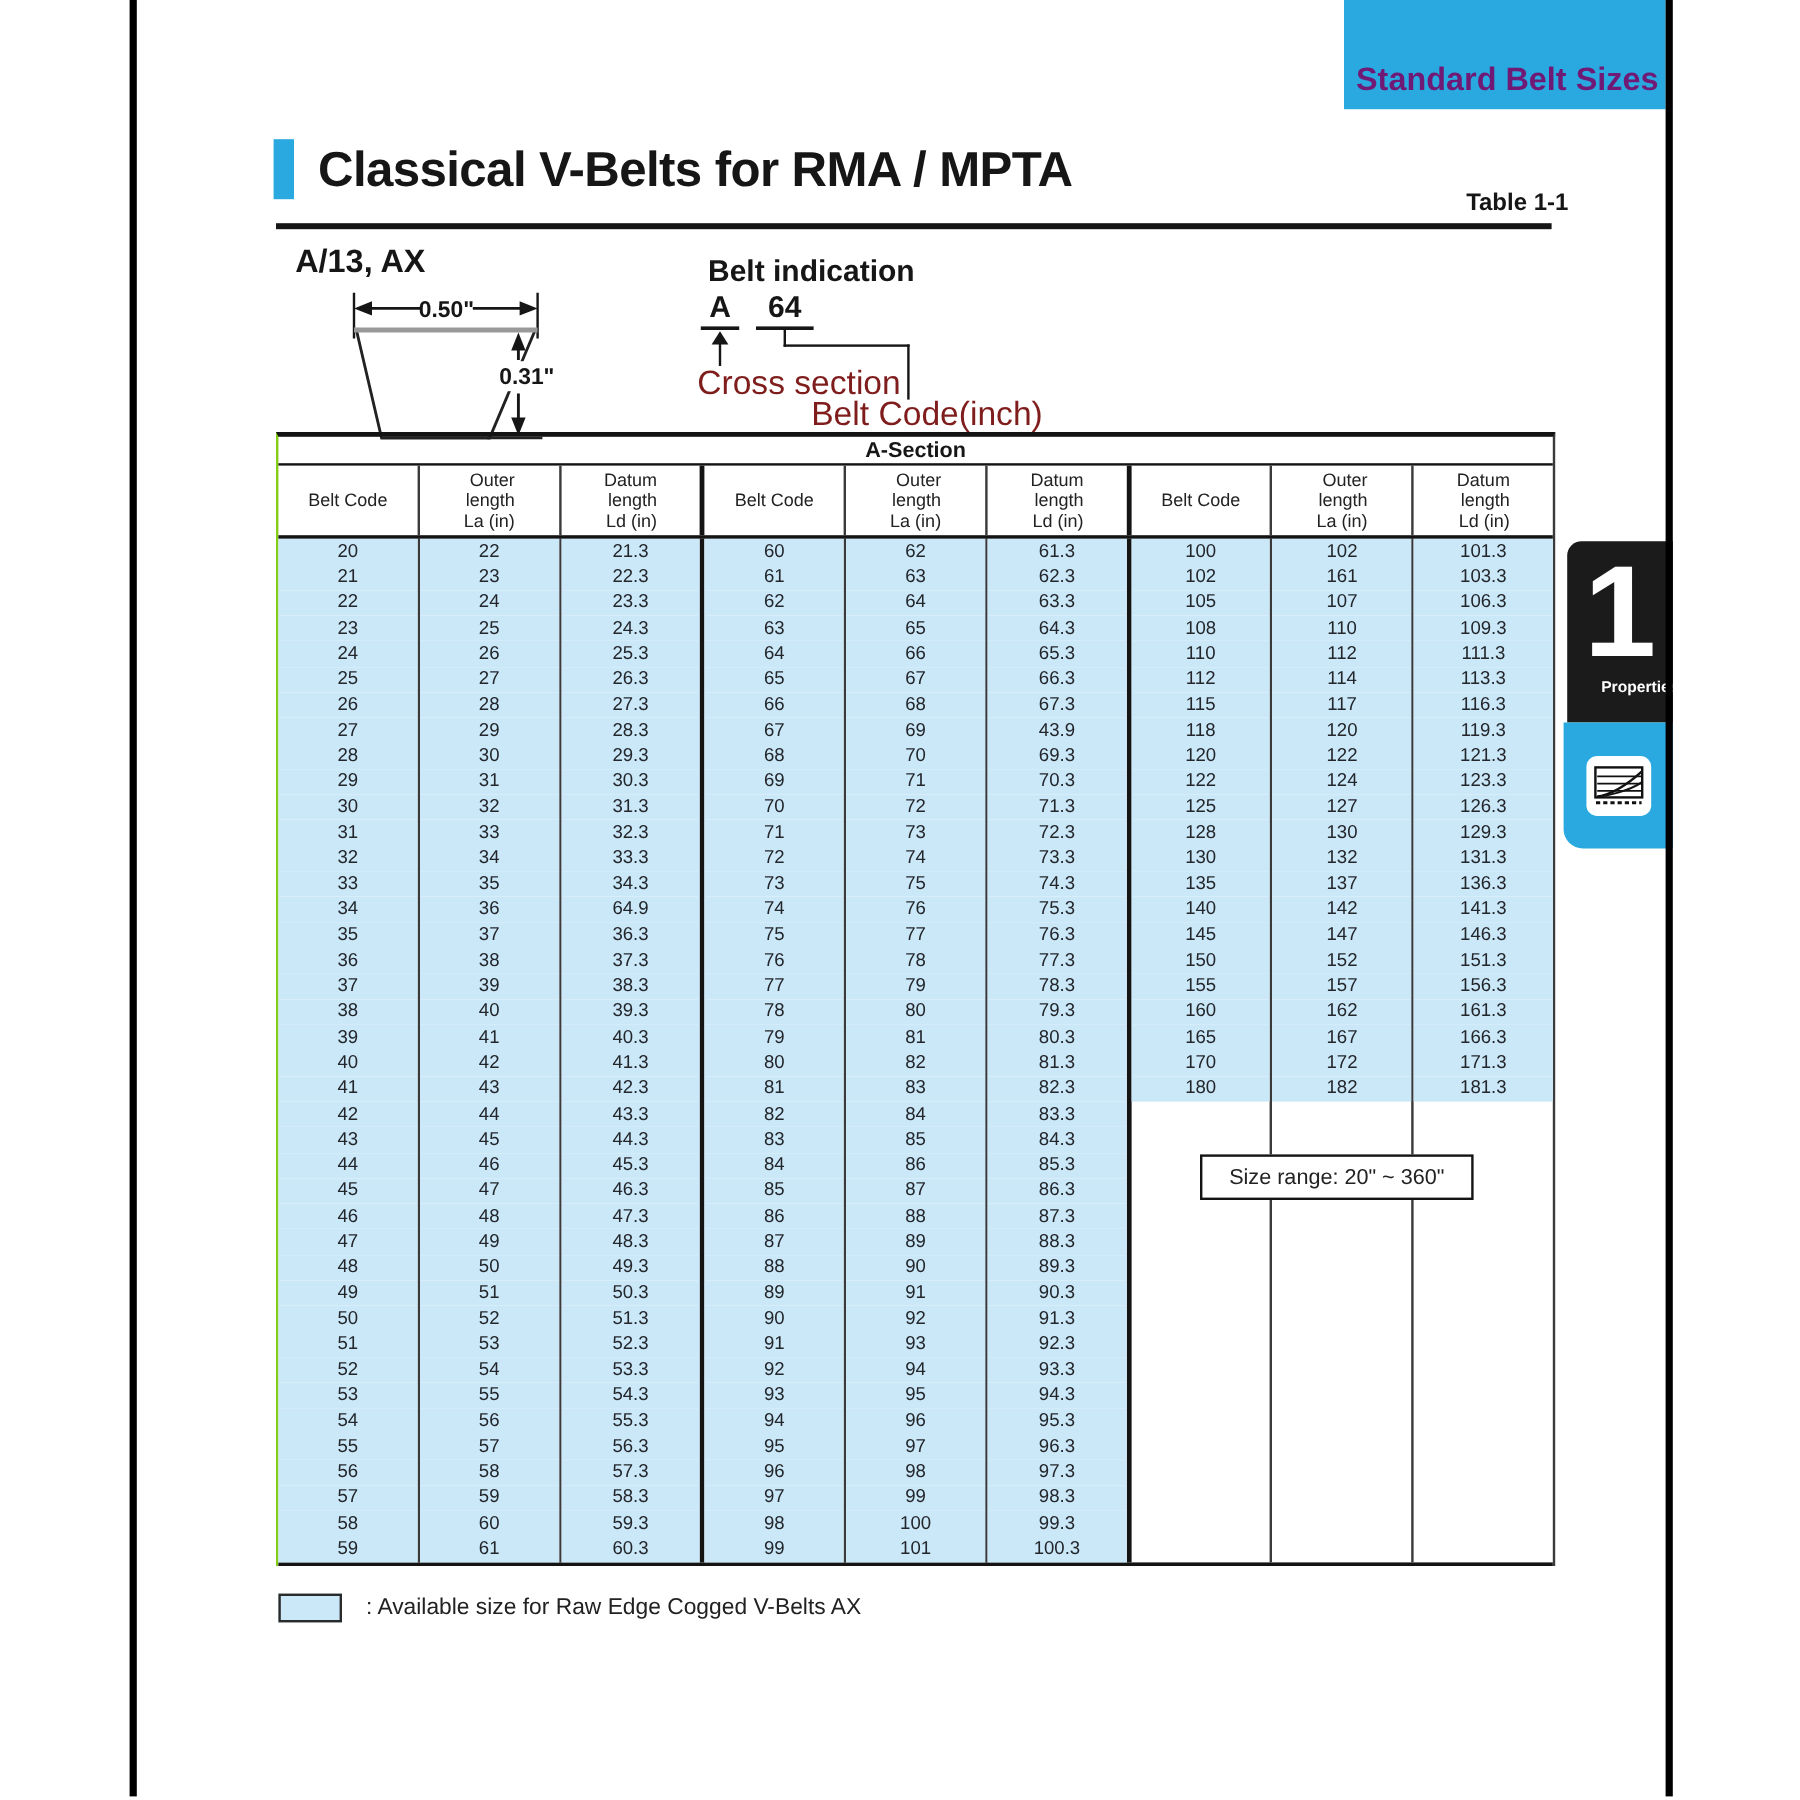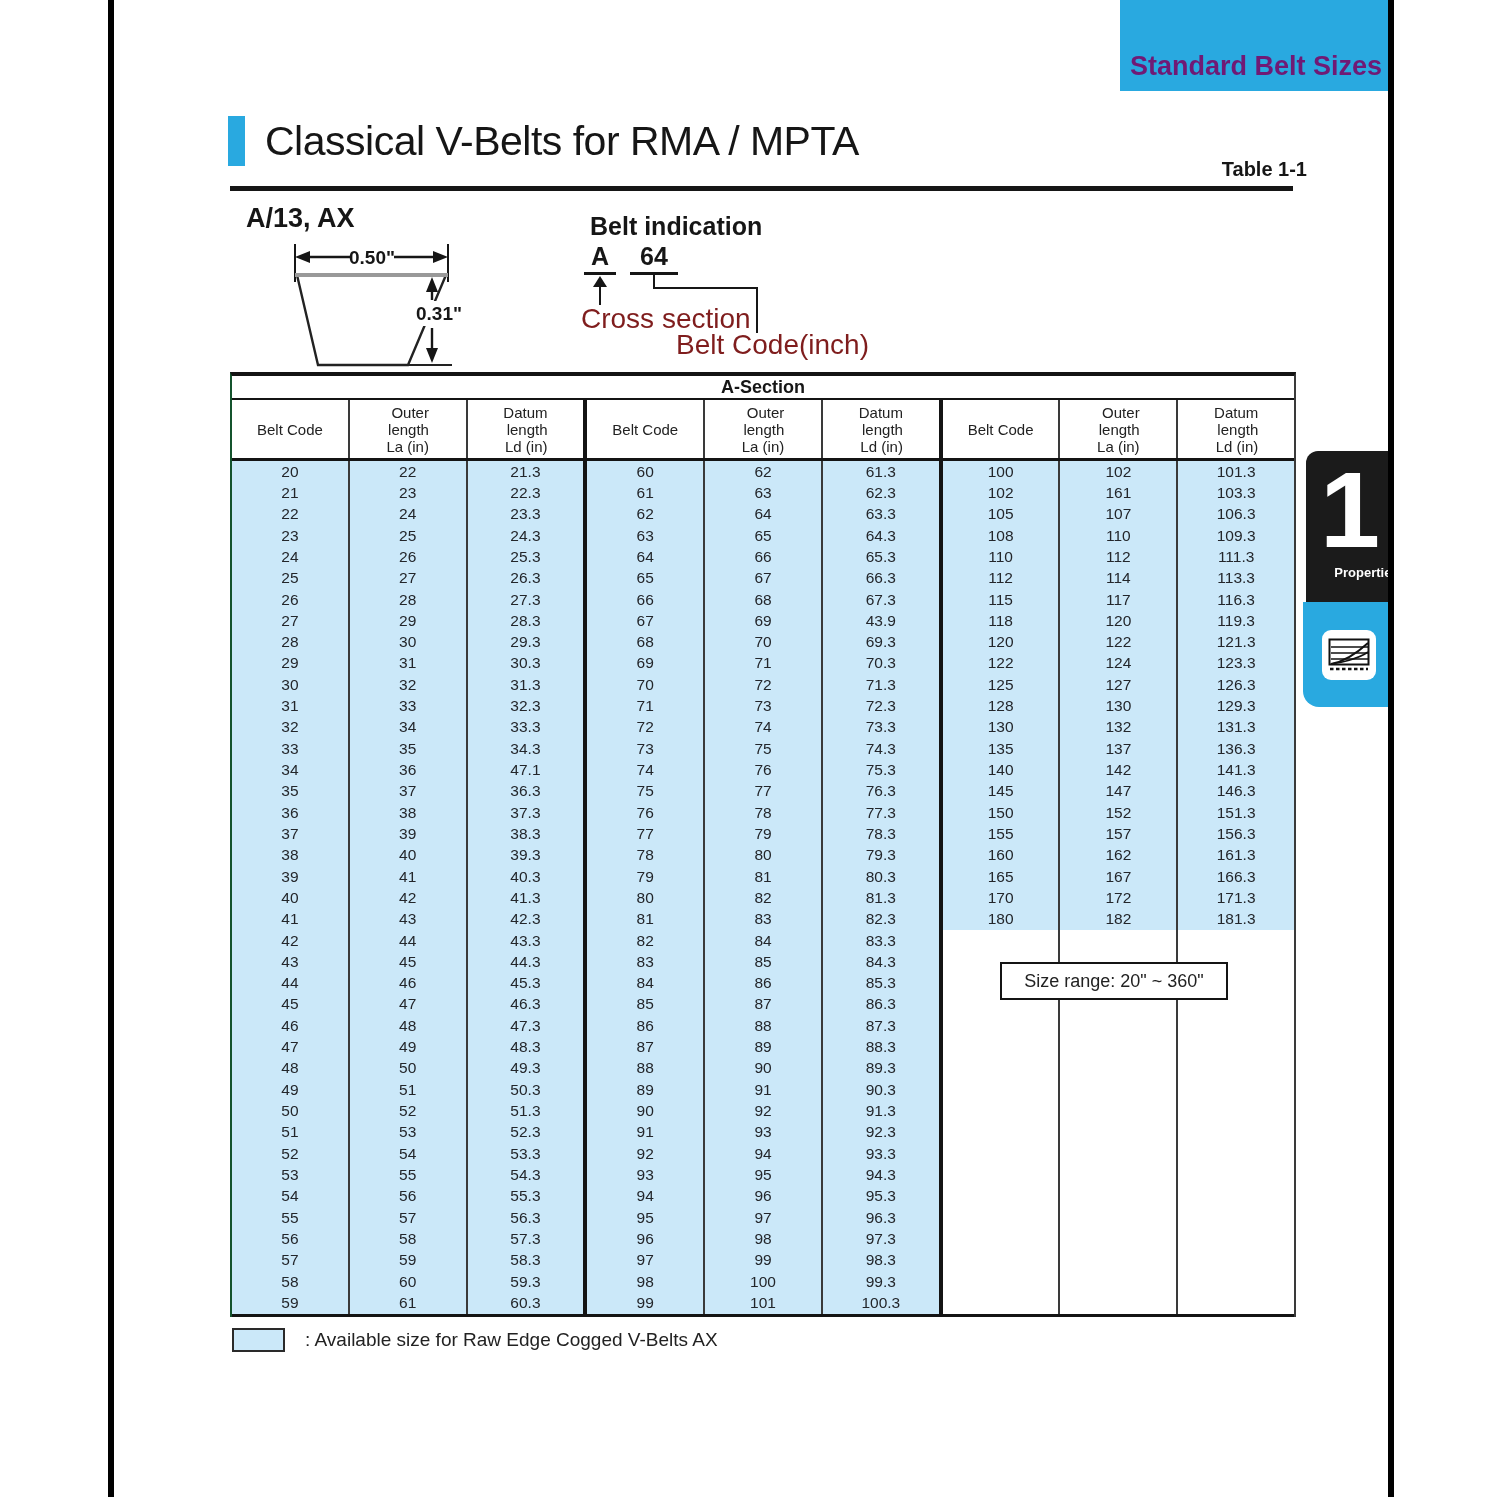--- a/index.html
+++ b/index.html
@@ -13,38 +13,38 @@
   .vrule{position:absolute;top:0;width:6px;height:1497px;background:#000;}
   
   .corner-tab{
     position:absolute;left:1120px;top:0;width:268px;height:91px;background:#29a9e0;
     display:flex;align-items:flex-end;padding:0 0 9px 10px;box-sizing:border-box;
     color:#701a75;font-weight:bold;font-size:27px;letter-spacing:0px;
   }
   
   .title-bar{position:absolute;left:228px;top:116px;width:17px;height:50px;background:#29a9e0;}
   .page-title{position:absolute;left:265px;top:116px;height:50px;display:flex;align-items:center;
-    font-size:41px;font-weight:normal;letter-spacing:-0.5px;color:#161616;}
+    font-size:41px;font-weight:bold;letter-spacing:-0.5px;color:#161616;}
   .table-ref{position:absolute;left:244px;top:158px;width:1063px;text-align:right;
     font-size:20px;font-weight:bold;}
   .title-rule{position:absolute;left:230px;top:186px;width:1063px;height:5px;background:#161616;}
   .profile-label{position:absolute;left:246px;top:203px;font-size:27px;font-weight:bold;}
   
   .bi-heading{position:absolute;left:590px;top:212px;font-size:25px;font-weight:bold;}
   .bi-a{position:absolute;left:584px;top:242px;width:32px;text-align:center;font-size:25px;
     font-weight:bold;border-bottom:3px solid #161616;padding-bottom:1px;}
   .bi-64{position:absolute;left:630px;top:242px;width:48px;text-align:center;font-size:25px;
     font-weight:bold;border-bottom:3px solid #161616;padding-bottom:1px;}
   .bi-arrowhead{position:absolute;left:593px;top:276px;width:0;height:0;
     border-left:7px solid transparent;border-right:7px solid transparent;border-bottom:11px solid #161616;}
   .ln{position:absolute;background:#161616;}
   .bi-small{position:absolute;font-size:28px;color:#7f1d1d;}
   
-  .belt-table{position:absolute;left:230px;top:372px;width:1066px;box-sizing:border-box;
-    border-top:4px solid #141414;border-left:2px solid #14532d;border-right:2px solid #3a3a3a;}
+  .belt-table{position:absolute;left:230px;top:360px;width:1066px;box-sizing:border-box;
+    border-top:4px solid #141414;border-left:2px solid #84cc16;border-right:2px solid #3a3a3a;}
   .a-section{height:22px;line-height:22px;text-align:center;font-size:18px;font-weight:bold;
     border-bottom:2px solid #141414;}
   .hdr-row{display:flex;height:58px;border-bottom:3px solid #141414;}
   .hcell{flex:1 1 0;border-right:2px solid #3a3a3a;display:flex;align-items:center;justify-content:center;
     text-align:right;white-space:pre-line;font-size:15px;line-height:17px;color:#222;}
   .hcell.gsep{border-right:4px solid #141414;}
   .hcell:last-child{border-right:none;}
   .tbody{display:flex;height:853px;border-bottom:3px solid #141414;}
   .tcol{flex:1 1 0;border-right:2px solid #3a3a3a;}
   .tcol.gsep{border-right:4px solid #141414;}
@@ -237,21 +237,21 @@
         <div class="tcell hl">25.3</div>
         <div class="tcell hl">26.3</div>
         <div class="tcell hl">27.3</div>
         <div class="tcell hl">28.3</div>
         <div class="tcell hl">29.3</div>
         <div class="tcell hl">30.3</div>
         <div class="tcell hl">31.3</div>
         <div class="tcell hl">32.3</div>
         <div class="tcell hl">33.3</div>
         <div class="tcell hl">34.3</div>
-        <div class="tcell hl">47.1</div>
+        <div class="tcell hl">64.9</div>
         <div class="tcell hl">36.3</div>
         <div class="tcell hl">37.3</div>
         <div class="tcell hl">38.3</div>
         <div class="tcell hl">39.3</div>
         <div class="tcell hl">40.3</div>
         <div class="tcell hl">41.3</div>
         <div class="tcell hl">42.3</div>
         <div class="tcell hl">43.3</div>
         <div class="tcell hl">44.3</div>
         <div class="tcell hl">45.3</div>

